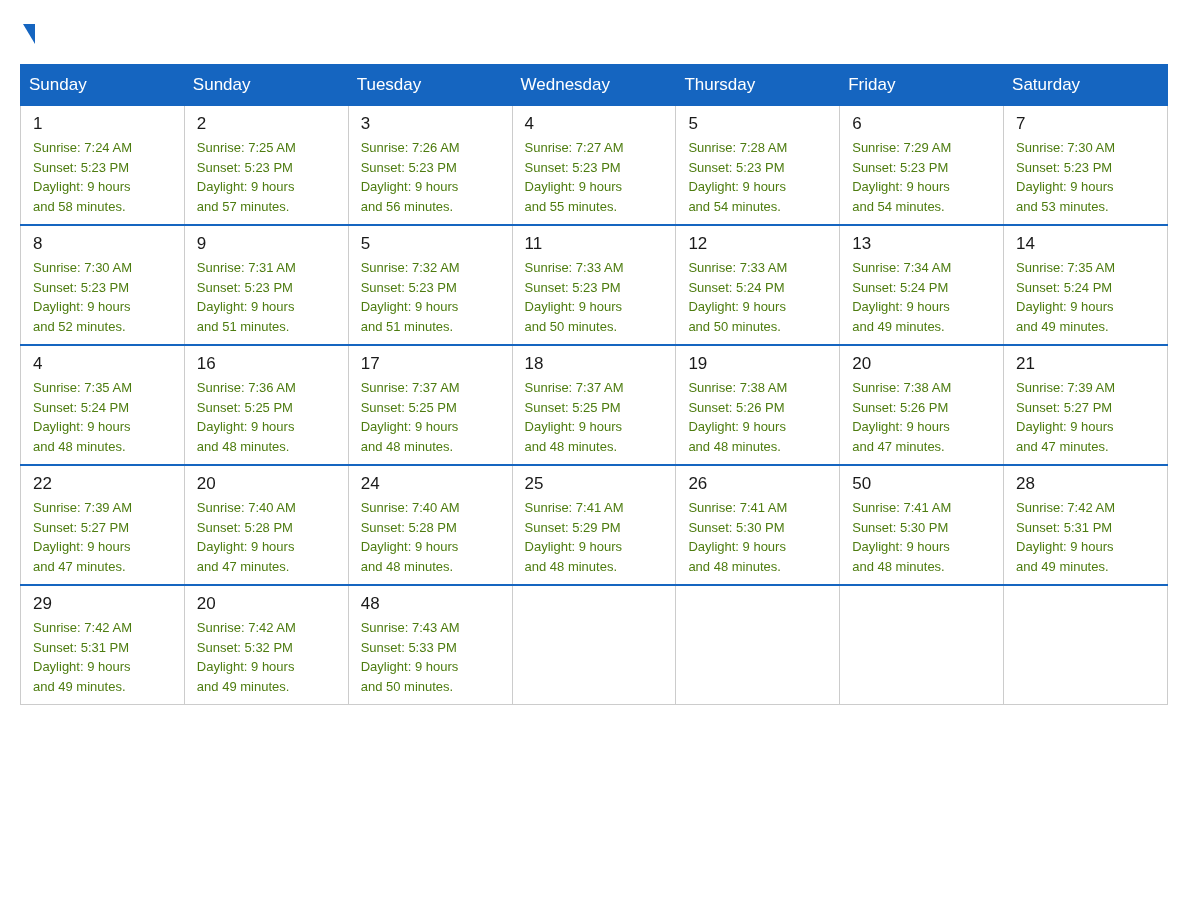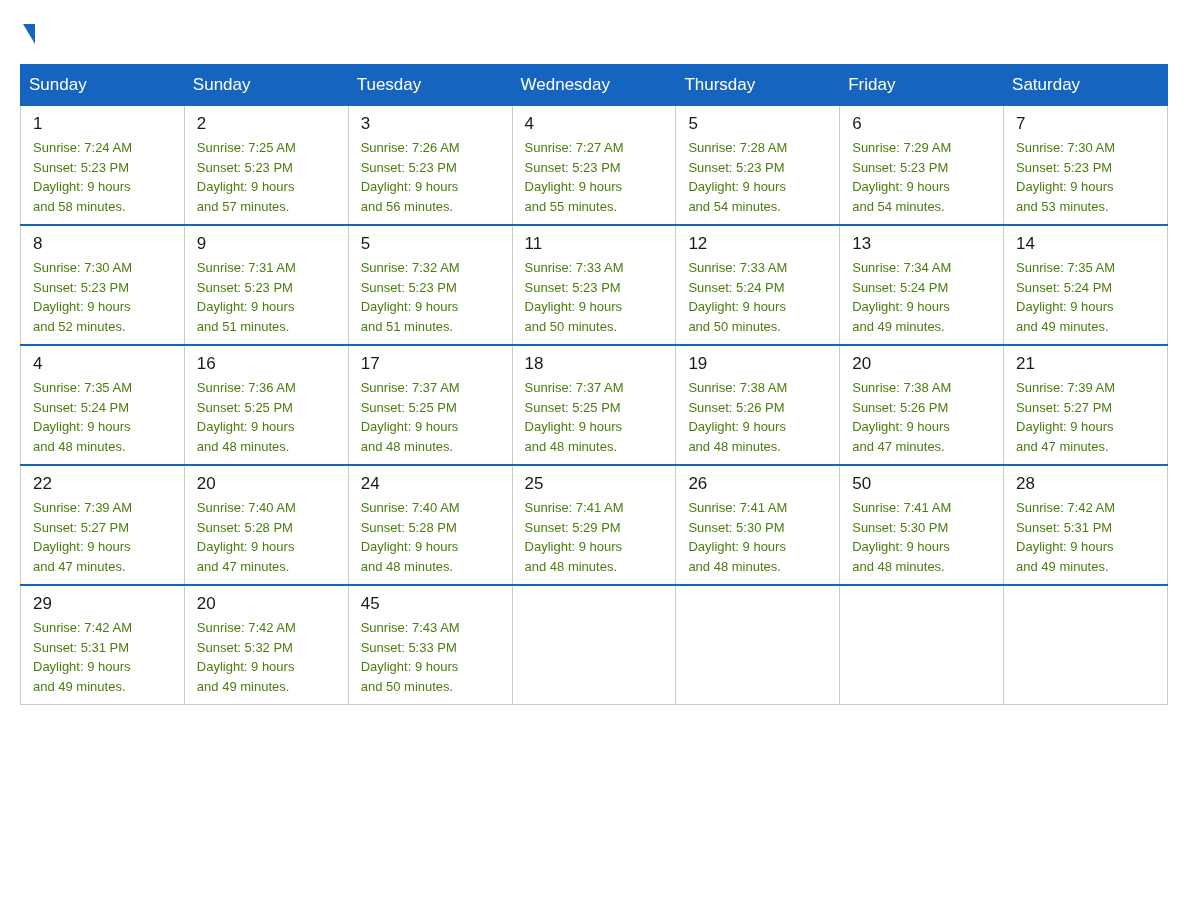--- a/index.html
+++ b/index.html
@@ -403,21 +403,21 @@
         <td>
         <div class="day-number">20</div>
         <div class="day-info">
           Sunrise: 7:42 AM<br>
           Sunset: 5:32 PM<br>
           Daylight: 9 hours<br>
           and 49 minutes.
         </div>
       </td>
         <td>
-        <div class="day-number">45</div>
+        <div class="day-number">48</div>
         <div class="day-info">
           Sunrise: 7:43 AM<br>
           Sunset: 5:33 PM<br>
           Daylight: 9 hours<br>
           and 50 minutes.
         </div>
       </td>
         <td class="empty-cell"></td>
         <td class="empty-cell"></td>
         <td class="empty-cell"></td>

